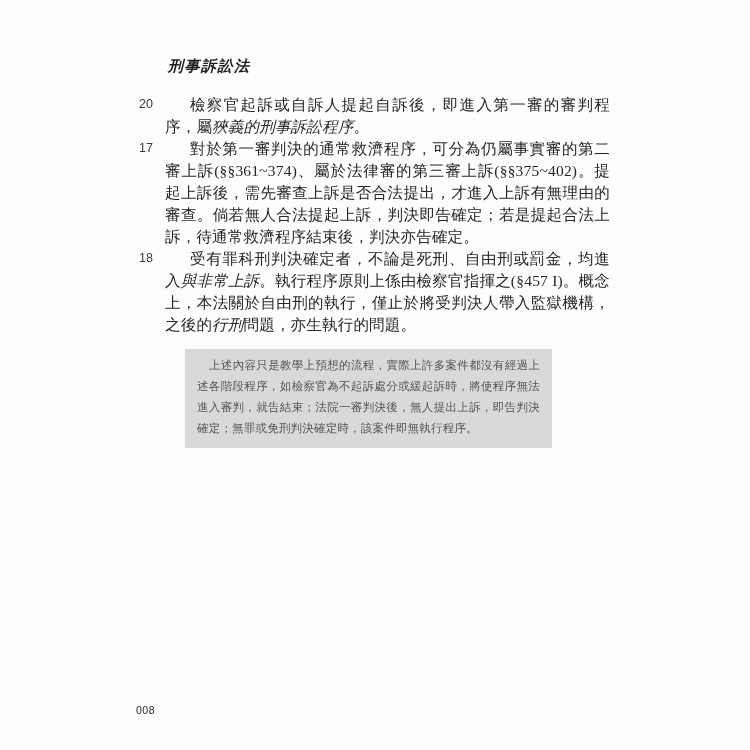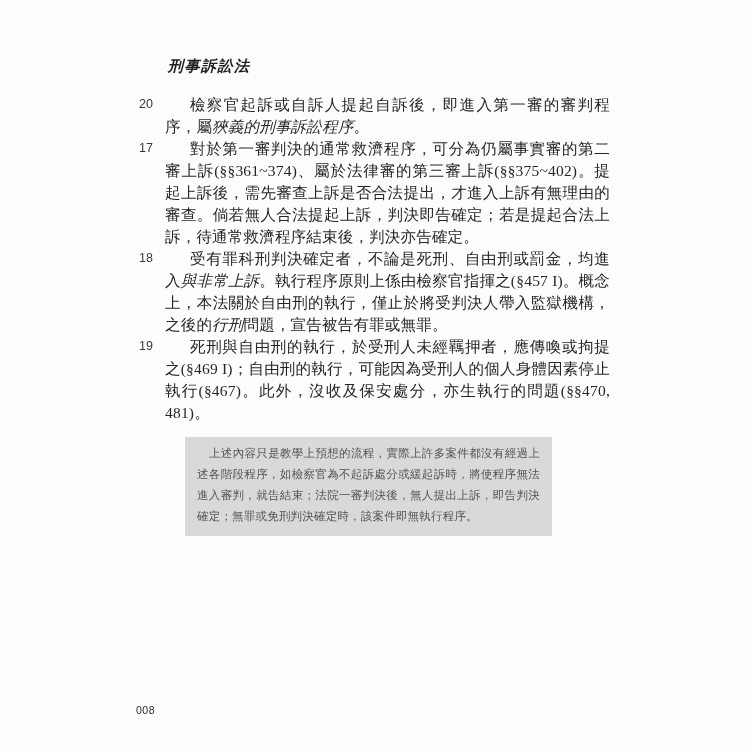--- a/index.html
+++ b/index.html
@@ -85,23 +85,19 @@
       <div class="para">
         <span class="pnum">20</span>
         <p class="ptext"><span>檢察官起訴或自訴人提起自訴後，即進入第一審的審判程序，屬</span><span class="em">狹義的刑事訴訟程序</span><span>。</span></p>
       </div>
       <div class="para">
         <span class="pnum">17</span>
         <p class="ptext"><span>對於第一審判決的通常救濟程序，可分為仍屬事實審的第二審上訴(§§361~374)、屬於法律審的第三審上訴(§§375~402)。提起上訴後，需先審查上訴是否合法提出，才進入上訴有無理由的審查。倘若無人合法提起上訴，判決即告確定；若是提起合法上訴，待通常救濟程序結束後，判決亦告確定。</span></p>
       </div>
       <div class="para">
         <span class="pnum">18</span>
-        <p class="ptext"><span>受有罪科刑判決確定者，不論是死刑、自由刑或罰金，均進入</span><span class="em">與非常上訴</span><span>。執行程序原則上係由檢察官指揮之(§457 I)。概念上，本法關於自由刑的執行，僅止於將受判決人帶入監獄機構，之後的</span><span class="em">行刑</span><span>問題，宣告被告有罪或無罪。</span></p>
-      </div>
-      <div class="para">
-        <span class="pnum">19</span>
-        <p class="ptext"><span>死刑與自由刑的執行，於受刑人未經羈押者，應傳喚或拘提之(§469 I)；自由刑的執行，可能因為受刑人的個人身體因素停止執行(§467)。此外，沒收及保安處分，亦生執行的問題(§§470, 481)。</span></p>
+        <p class="ptext"><span>受有罪科刑判決確定者，不論是死刑、自由刑或罰金，均進入</span><span class="em">與非常上訴</span><span>。執行程序原則上係由檢察官指揮之(§457 I)。概念上，本法關於自由刑的執行，僅止於將受判決人帶入監獄機構，之後的</span><span class="em">行刑</span><span>問題，亦生執行的問題。</span></p>
       </div>
       <div class="note-box" style="background: rgb(217, 217, 217); color: rgb(84, 84, 84);">上述內容只是教學上預想的流程，實際上許多案件都沒有經過上述各階段程序，如檢察官為不起訴處分或緩起訴時，將使程序無法進入審判，就告結束；法院一審判決後，無人提出上訴，即告判決確定；無罪或免刑判決確定時，該案件即無執行程序。</div>
     </div>
 
   <div class="page-number">008</div>
 </div>
 
 </body></html>

